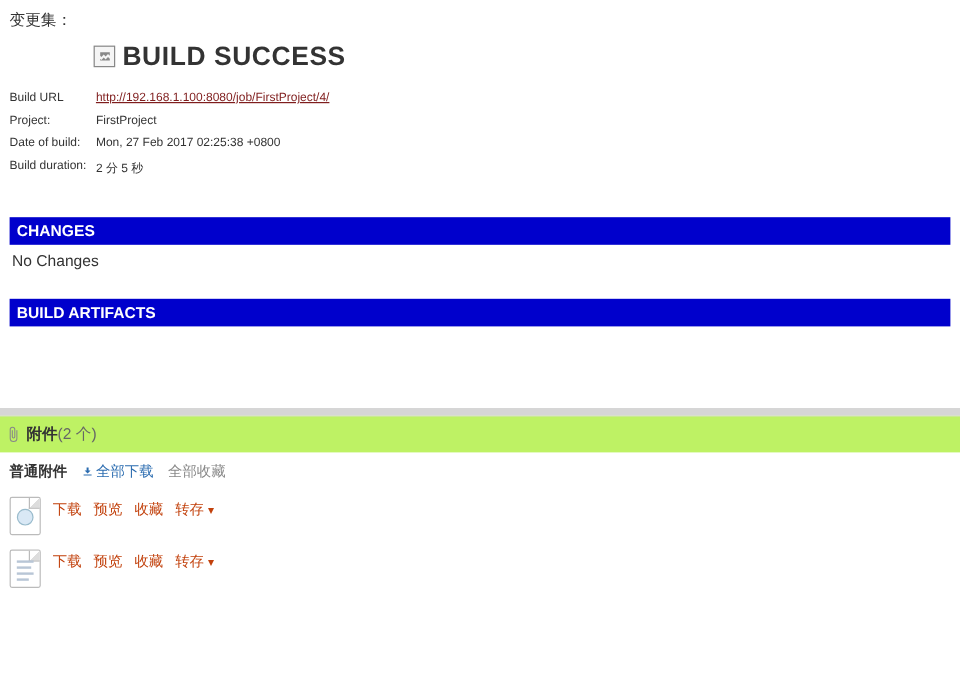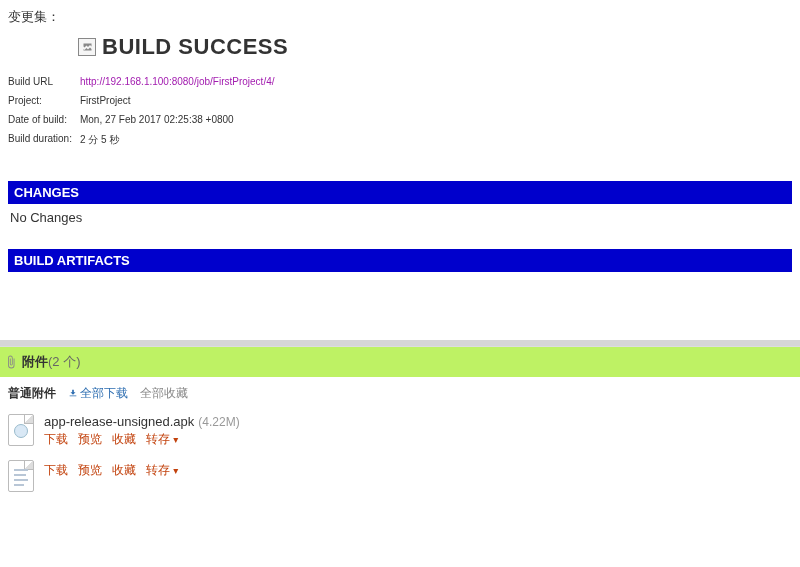--- a/index.html
+++ b/index.html
@@ -15,21 +15,21 @@
   .build-status-row { display: flex; align-items: center; margin-left: 70px; margin-bottom: 12px; }
   .status-icon {
     width: 18px; height: 18px; border: 1px solid #888; background: #f5f5f5;
     display: inline-flex; align-items: center; justify-content: center; margin-right: 6px;
   }
   .status-icon svg { width: 12px; height: 12px; }
   .build-status-text { font-size: 22px; font-weight: bold; letter-spacing: 0.5px; }
   .info-table { border-collapse: collapse; margin-bottom: 30px; }
   .info-table td { padding: 4px 8px 4px 0; vertical-align: top; font-size: 10px; }
   .info-label { white-space: nowrap; padding-right: 16px; }
-  .link { color: #a21caf; cursor: pointer; margin-top: 36px; }
+  .link { color: #7f1d1d; text-decoration: underline; cursor: pointer; margin-top: 36px; }
   .section-header {
     background: #0000cc; color: #fff; font-weight: bold;
     padding: 4px 6px; font-size: 13px; margin-top: 4px;
   }
   .section-body { padding: 6px 2px 20px 2px; font-size: 13px; }
   .divider-gap { height: 60px; }
   .separator-bar { height: 6px; background: #d6d6d6; }
   .attachments-bar {
     background: #bef264; padding: 6px 4px; display: flex; align-items: center;
     border-top: 1px solid #ddd;
@@ -135,21 +135,20 @@
   </span>
   <span class="tool-link gray">全部收藏</span>
 </div>
 
 <div class="attach-list" id="attach-list">
     <div class="attach-item">
       <div class="file-icon apk">
         <div class="inner"></div>
       </div>
       <div class="attach-meta">
-        <div><span class="file-name">app-release-unsigned.apk</span><span class="file-size">(4.22M)</span></div>
         <div class="file-actions"><span>下载</span><span>预览</span><span>收藏</span><span>转存 <span class="chev">▾</span></span></div>
       </div>
     </div>
     <div class="attach-item">
       <div class="file-icon log">
         <div class="line l1"></div>
         <div class="line l2"></div>
         <div class="line l3"></div>
         <div class="line l4"></div>
       </div>

